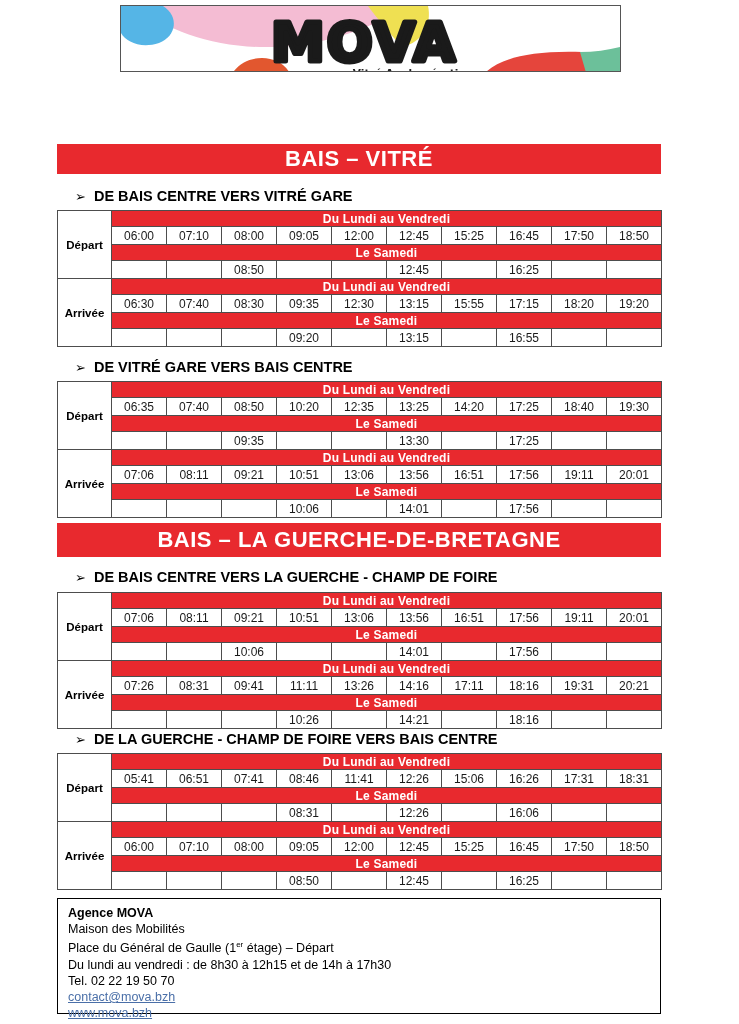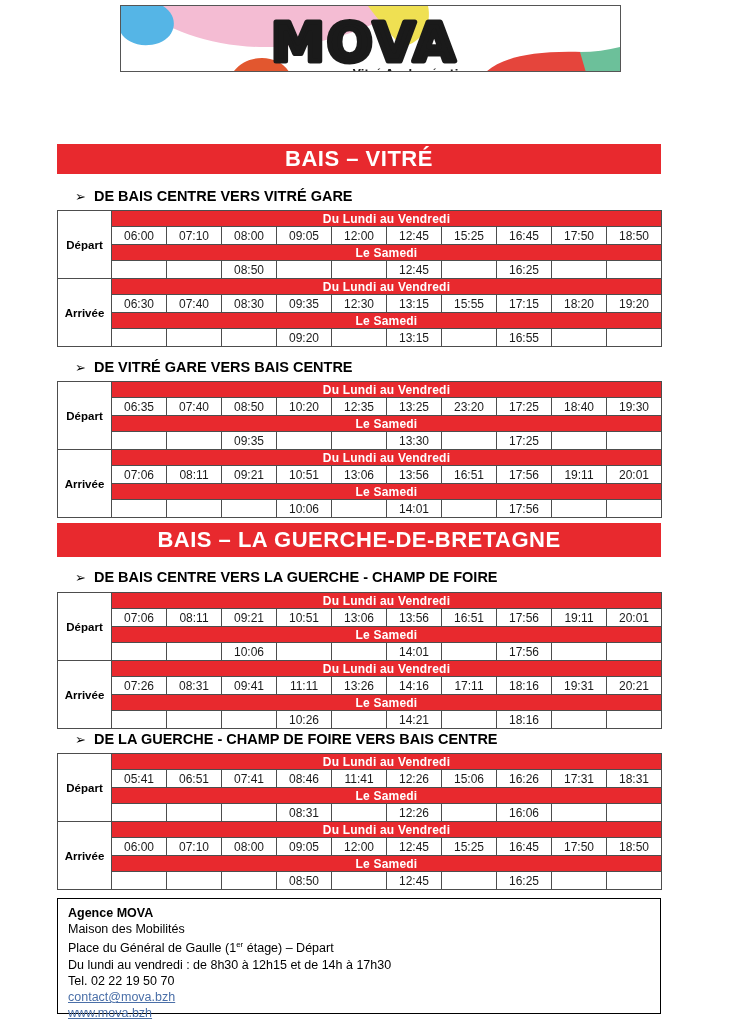--- a/index.html
+++ b/index.html
@@ -170,21 +170,21 @@
       <td class="rowlabel" rowspan="4">Départ</td>
       <td class="band" colspan="10">Du Lundi au Vendredi</td>
     </tr>
     <tr class="times">
           <td>06:35</td>
           <td>07:40</td>
           <td>08:50</td>
           <td>10:20</td>
           <td>12:35</td>
           <td>13:25</td>
-          <td>23:20</td>
+          <td>14:20</td>
           <td>17:25</td>
           <td>18:40</td>
           <td>19:30</td>
         </tr>
     <tr>
           <td class="band" colspan="10">Le Samedi</td>
         </tr>
     <tr class="times">
           <td></td>
           <td></td>

